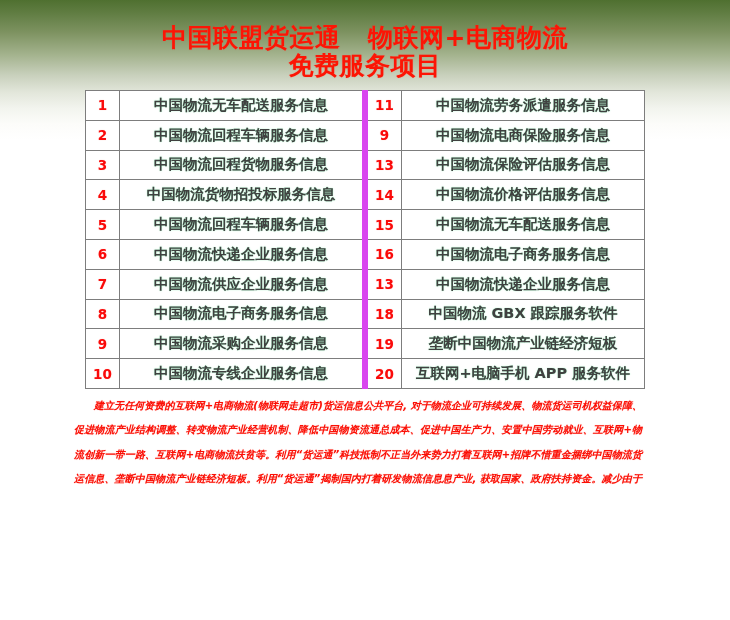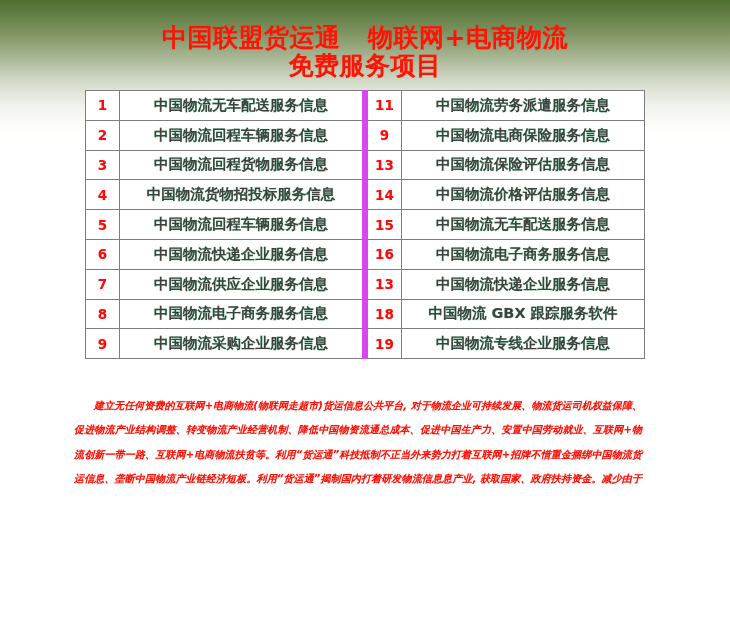--- a/index.html
+++ b/index.html
@@ -183,21 +183,27 @@
           <tr>
             <td class="num">8</td>
             <td class="lbl mid-left">中国物流电子商务服务信息</td>
             <td class="num right-start">18</td>
             <td class="lbl">中国物流 GBX 跟踪服务软件</td>
           </tr>
           <tr>
             <td class="num">9</td>
             <td class="lbl mid-left">中国物流采购企业服务信息</td>
             <td class="num right-start">19</td>
-            <td class="lbl">中国物流专线企业服务信息</td>
+            <td class="lbl">垄断中国物流产业链经济短板</td>
+          </tr>
+          <tr>
+            <td class="num">10</td>
+            <td class="lbl mid-left">中国物流专线企业服务信息</td>
+            <td class="num right-start">20</td>
+            <td class="lbl">互联网+电脑手机 APP 服务软件</td>
           </tr>
         </tbody>
     </table>
   </div>
 
   <div class="para">建立无任何资费的互联网+电商物流(物联网走超市)货运信息公共平台, 对于物流企业可持续发展、物流货运司机权益保障、促进物流产业结构调整、转变物流产业经营机制、降低中国物资流通总成本、促进中国生产力、安置中国劳动就业、互联网+物流创新一带一路、互联网+电商物流扶贫等。利用“货运通”科技抵制不正当外来势力打着互联网+招牌不惜重金捆绑中国物流货运信息、垄断中国物流产业链经济短板。利用“货运通”揭制国内打着研发物流信息息产业, 获取国家、政府扶持资金。减少由于研发物流信息产业机构重叠导致的烧钱工程。</div>
 
   <div class="globe">
     <svg width="100" height="98" viewBox="0 0 100 98" xmlns="http://www.w3.org/2000/svg">
       <defs>

